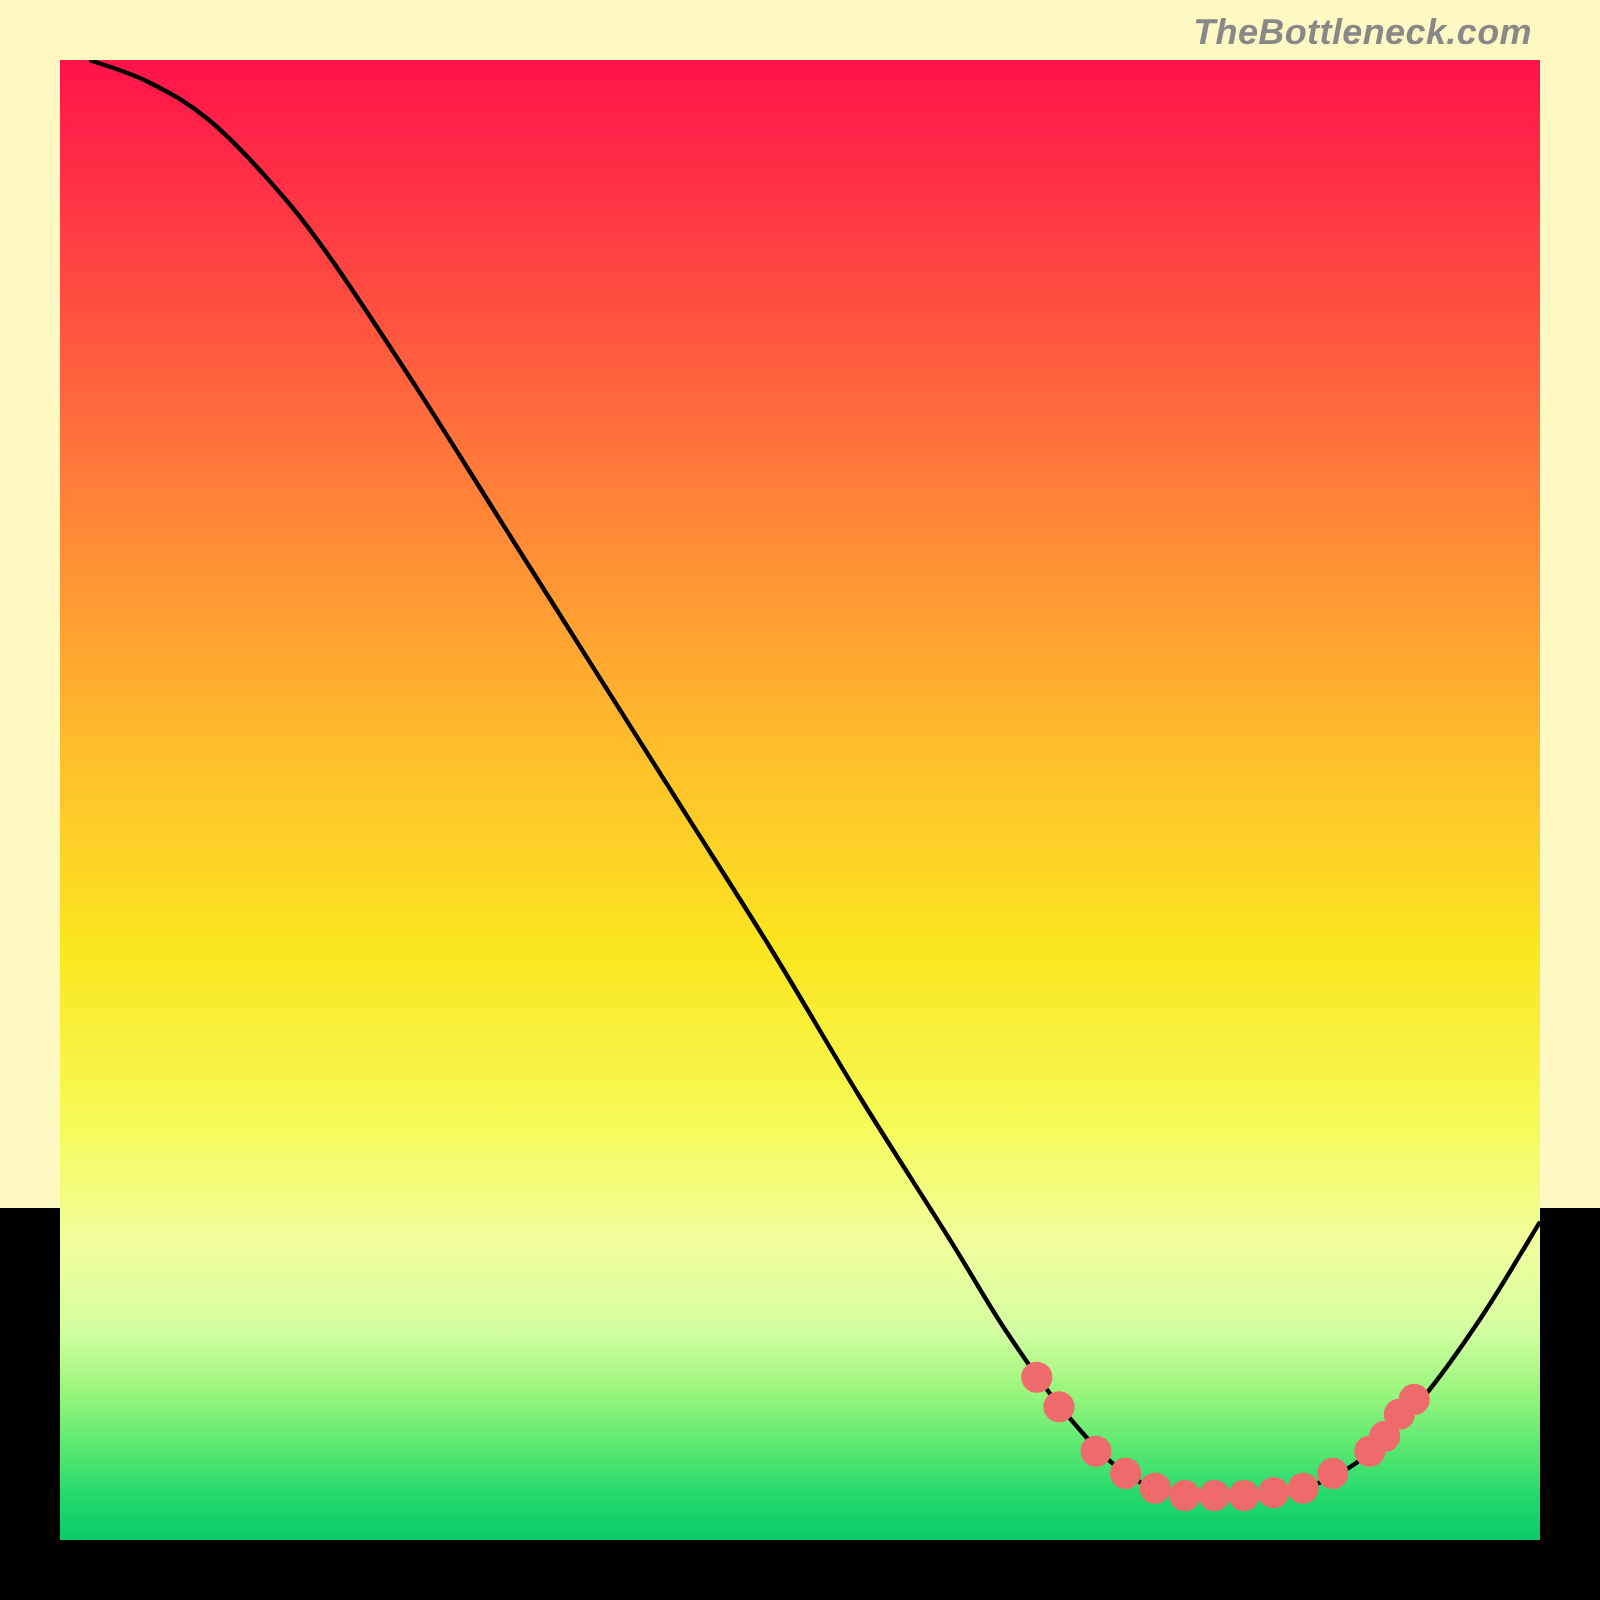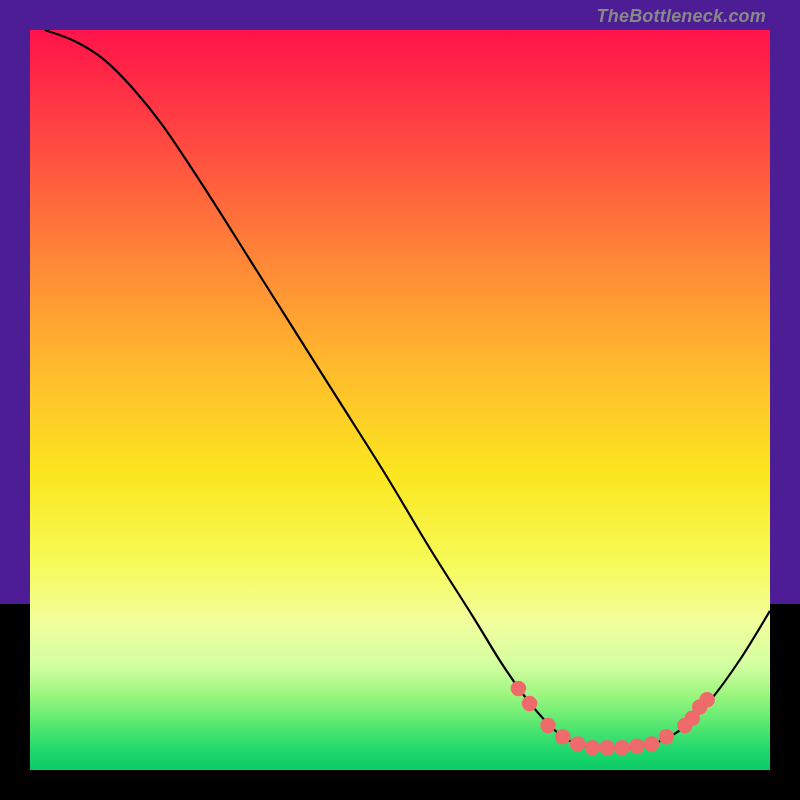--- a/index.html
+++ b/index.html
@@ -7,21 +7,21 @@
     padding: 0;
     width: 800px;
     height: 800px;
     background: #000;
     overflow: hidden;
   }
   .stage {
     position: relative;
     width: 800px;
     height: 604px;
-    background: #4c1d95;
+    background: #fef9c3;
   }
   .plot {
     position: absolute;
     left: 30px;
     top: 30px;
     width: 740px;
     height: 740px;
     overflow: hidden;
   }
   .bg-layer, .curve-layer, .dots-layer {

